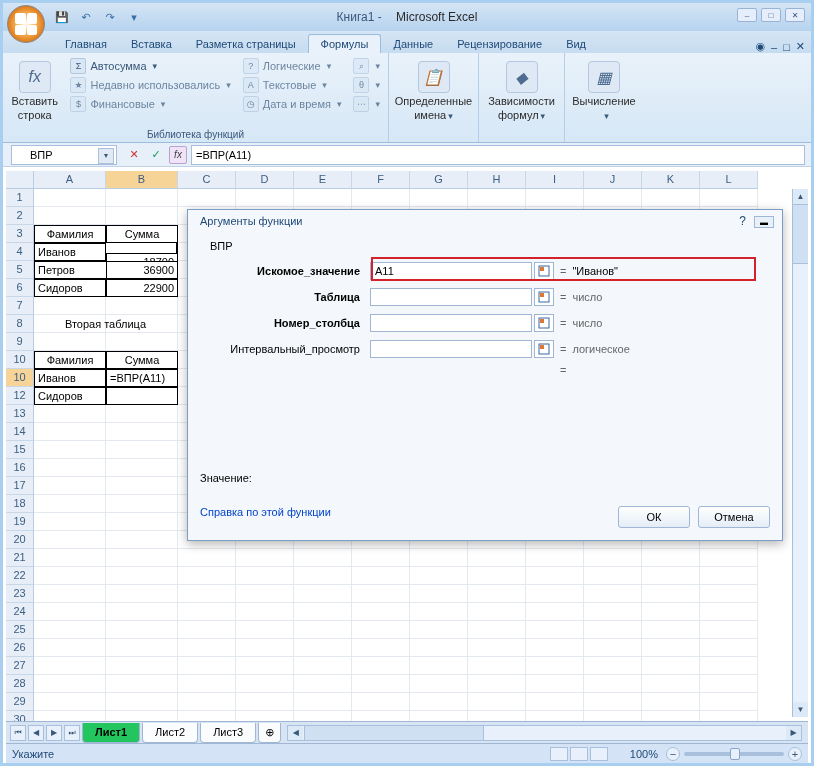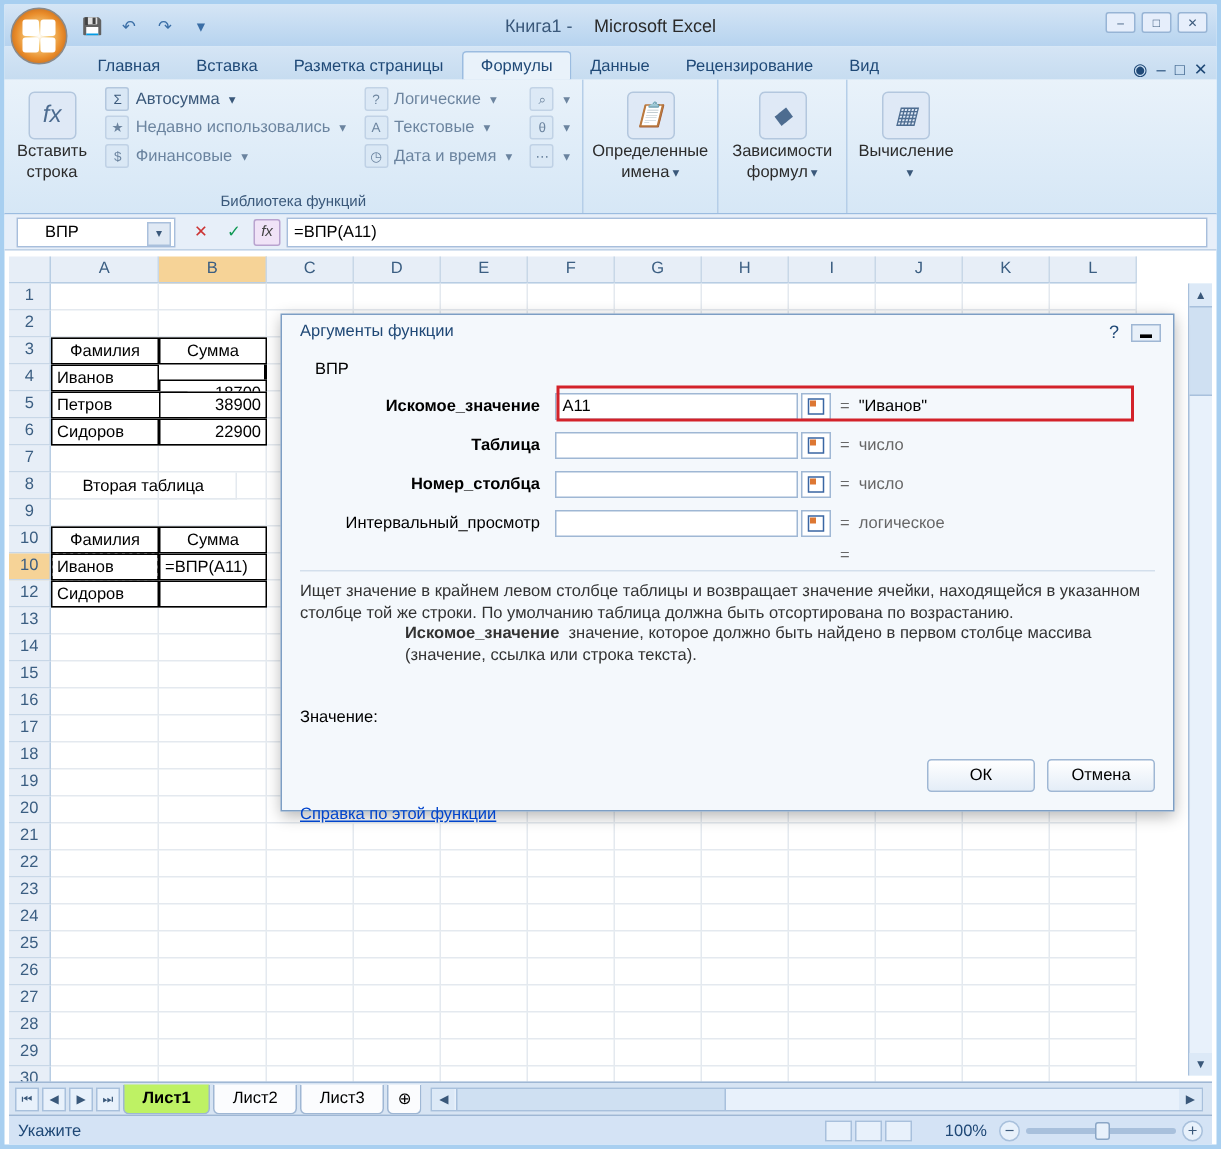--- a/index.html
+++ b/index.html
@@ -78,32 +78,32 @@
 .dlg-input { width:162px; height:18px; border:1px solid #9fb7d4; background:#fff; font-size:11px; padding-left:4px; display:flex; align-items:center;}
 .dlg-pick { width:20px; height:18px; border:1px solid #9fb7d4; background:#fff; margin-left:2px; display:flex;align-items:center;justify-content:center;}
 .dlg-pick svg{width:12px;height:12px;}
 .eq { margin:0 6px; color:#666;}
 .res { color:#666; font-size:11px;}
 .res.s{color:#000;}
 .dlg-desc { position:absolute; left:12px; top:170px; right:12px; border-top:1px solid #d3dfec; padding-top:6px; font-size:11px; color:#333; line-height:1.4; }
 .dlg-arg-desc{position:absolute; left:82px; top:205px; right:24px; font-size:11px; color:#333; line-height:1.4;}
 .dlg-arg-desc b{font-weight:bold;}
 .dlg-value{position:absolute; left:12px; top:262px; font-size:11px;}
-.dlg-link{position:absolute; left:12px; top:296px; color:#0044cc; text-decoration:underline; font-size:11px;margin-top:31px;}
+.dlg-link{position:absolute; left:12px; top:296px; color:#0044cc; font-size:11px;}
 .dlg-btns{position:absolute; right:12px; bottom:12px; display:flex; gap:8px;}
 .dlg-btn{width:72px;height:22px; border:1px solid #9fb7d4; background:linear-gradient(#fff,#e4edf7); border-radius:3px; font-size:11px; display:flex;align-items:center;justify-content:center;}
 .red-hl{ position:absolute; border:2px solid #d3222a; pointer-events:none; }
 .col-h.sel{background:#f6d397;}
 
 
 .sheet-tabs { position:absolute; bottom:20px; left:3px; right:3px; height:22px; background:#d7e4f3; border-top:1px solid #9fb7d4; display:flex; align-items:center;}
 .st-nav{display:flex; gap:2px; margin-left:4px;}
 .st-nav span{width:16px;height:16px;background:#e8f1fb;border:1px solid #a8c0dc;display:flex;align-items:center;justify-content:center;font-size:8px;color:#3a587a;}
 .st-tab{height:20px;padding:0 12px;background:#fbfcfe;border:1px solid #9fb7d4;border-top:none;margin-left:2px;display:flex;align-items:center;font-size:11px;border-bottom-left-radius:4px;border-bottom-right-radius:4px;}
-.st-tab.active{background:#bef264;font-weight:bold;}
+.st-tab.active{background:#22c55e;font-weight:bold;}
 .hscroll{flex:1; margin:0 6px; height:16px; background:#e8f1fb; border:1px solid #a8c0dc; position:relative;}
 .hscroll .thumb{position:absolute;left:16px;top:0;bottom:0;width:180px;background:#cfe0f2;border-left:1px solid #a8c0dc;border-right:1px solid #a8c0dc;}
 .hscroll .arr{position:absolute;top:0;bottom:0;width:15px;background:#dce9f7;display:flex;align-items:center;justify-content:center;font-size:8px;color:#3a587a;}
 .status{position:absolute;bottom:0;left:3px;right:3px;height:20px;background:#d4e3f5;border-top:1px solid #9fb7d4;display:flex;align-items:center;padding:0 6px;font-size:11px;color:#1f4876;}
 .status .spacer{flex:1;}
 .view-btns{display:flex;gap:2px;}
 .view-btns span{width:18px;height:14px;border:1px solid #a8c0dc;background:#e8f1fb;}
 .zoom{display:flex;align-items:center;gap:4px;margin-left:8px;}
 .zoom .track{width:100px;height:4px;background:#a8c0dc;position:relative;border-radius:2px;}
 .zoom .handle{position:absolute;left:46px;top:-4px;width:10px;height:12px;background:#e8f1fb;border:1px solid #8aa6c6;border-radius:2px;}
@@ -665,24 +665,24 @@
         <div class="cell" style="left: 492px; top: 522px; width: 58px;"></div>
         <div class="cell" style="left: 550px; top: 522px; width: 58px;"></div>
         <div class="cell" style="left: 608px; top: 522px; width: 58px;"></div>
         <div class="cell" style="left: 666px; top: 522px; width: 58px;"></div>
         <div class="bold-border" style="position: absolute; left: 0px; top: 36px; width: 144px; height: 72px;"></div>
         <div class="cell thin-border ctext" style="left: 0px; top: 36px; width: 72px;">Фамилия</div>
         <div class="cell thin-border ctext" style="left: 72px; top: 36px; width: 72px;">Сумма</div>
         <div class="cell thin-border" style="left: 0px; top: 54px; width: 72px;">Иванов</div>
         <div class="cell thin-border rtext" style="left: 72px; top: 54px; width: 72px; margin-top: 10px;">18700</div>
         <div class="cell thin-border" style="left: 0px; top: 72px; width: 91px;">Петров</div>
-        <div class="cell thin-border rtext" style="left: 72px; top: 72px; width: 72px;">38900</div>
+        <div class="cell thin-border rtext" style="left: 72px; top: 72px; width: 72px;">36900</div>
         <div class="cell thin-border" style="left: 0px; top: 90px; width: 72px;">Сидоров</div>
         <div class="cell thin-border rtext" style="left: 72px; top: 90px; width: 72px;">22900</div>
-        <div class="cell ctext" style="left: 0px; top: 126px; width: 124px;">Вторая таблица</div>
+        <div class="cell ctext" style="left: 0px; top: 126px; width: 144px;">Вторая таблица</div>
         <div class="bold-border" style="position: absolute; left: 0px; top: 162px; width: 144px; height: 54px;"></div>
         <div class="cell thin-border ctext" style="left: 0px; top: 162px; width: 72px;">Фамилия</div>
         <div class="cell thin-border ctext" style="left: 72px; top: 162px; width: 72px;">Сумма</div>
         <div class="cell thin-border" style="left: 0px; top: 180px; width: 72px; outline: rgb(0, 0, 0) dashed 1px; outline-offset: -1px;">Иванов</div>
         <div class="cell thin-border" style="left: 72px; top: 180px; width: 72px; background: rgb(255, 255, 255);">=ВПР(A11)</div>
         <div class="cell thin-border" style="left: 0px; top: 198px; width: 72px;">Сидоров</div>
         <div class="cell thin-border" style="left: 72px; top: 198px; width: 72px;"></div>
       </div>
     <div class="vscroll">
       <div class="arr" style="top:0">▲</div>
@@ -743,24 +743,20 @@
             <svg viewBox="0 0 12 12">
               <rect x="1" y="1" width="10" height="10" fill="#fff" stroke="#3a66a3"></rect>
               <rect x="2" y="2" width="4" height="4" fill="#d73"></rect>
             </svg>
           </div>
         <div class="eq">=</div>
         <div class="res">логическое</div>
       </div>
       <div style="position:absolute;left:372px;top:154px;color:#666;font-size:11px">=</div>
 
-      <div class="dlg-desc">Ищет значение в крайнем левом столбце таблицы и возвращает значение ячейки, находящейся в указанном столбце той же строки. По умолчанию таблица должна быть отсортирована по возрастанию.</div>
-      <div class="dlg-arg-desc">
-        <b>Искомое_значение</b>&nbsp;&nbsp;<span>значение, которое должно быть найдено в первом столбце массива (значение, ссылка или строка текста).</span>
-      </div>
       <div class="dlg-value">Значение:</div>
       <a class="dlg-link">Справка по этой функции</a>
       <div class="dlg-btns">
         <div class="dlg-btn">ОК</div>
         <div class="dlg-btn">Отмена</div>
       </div>
     </div>
   </div>
 
   <div class="sheet-tabs">

